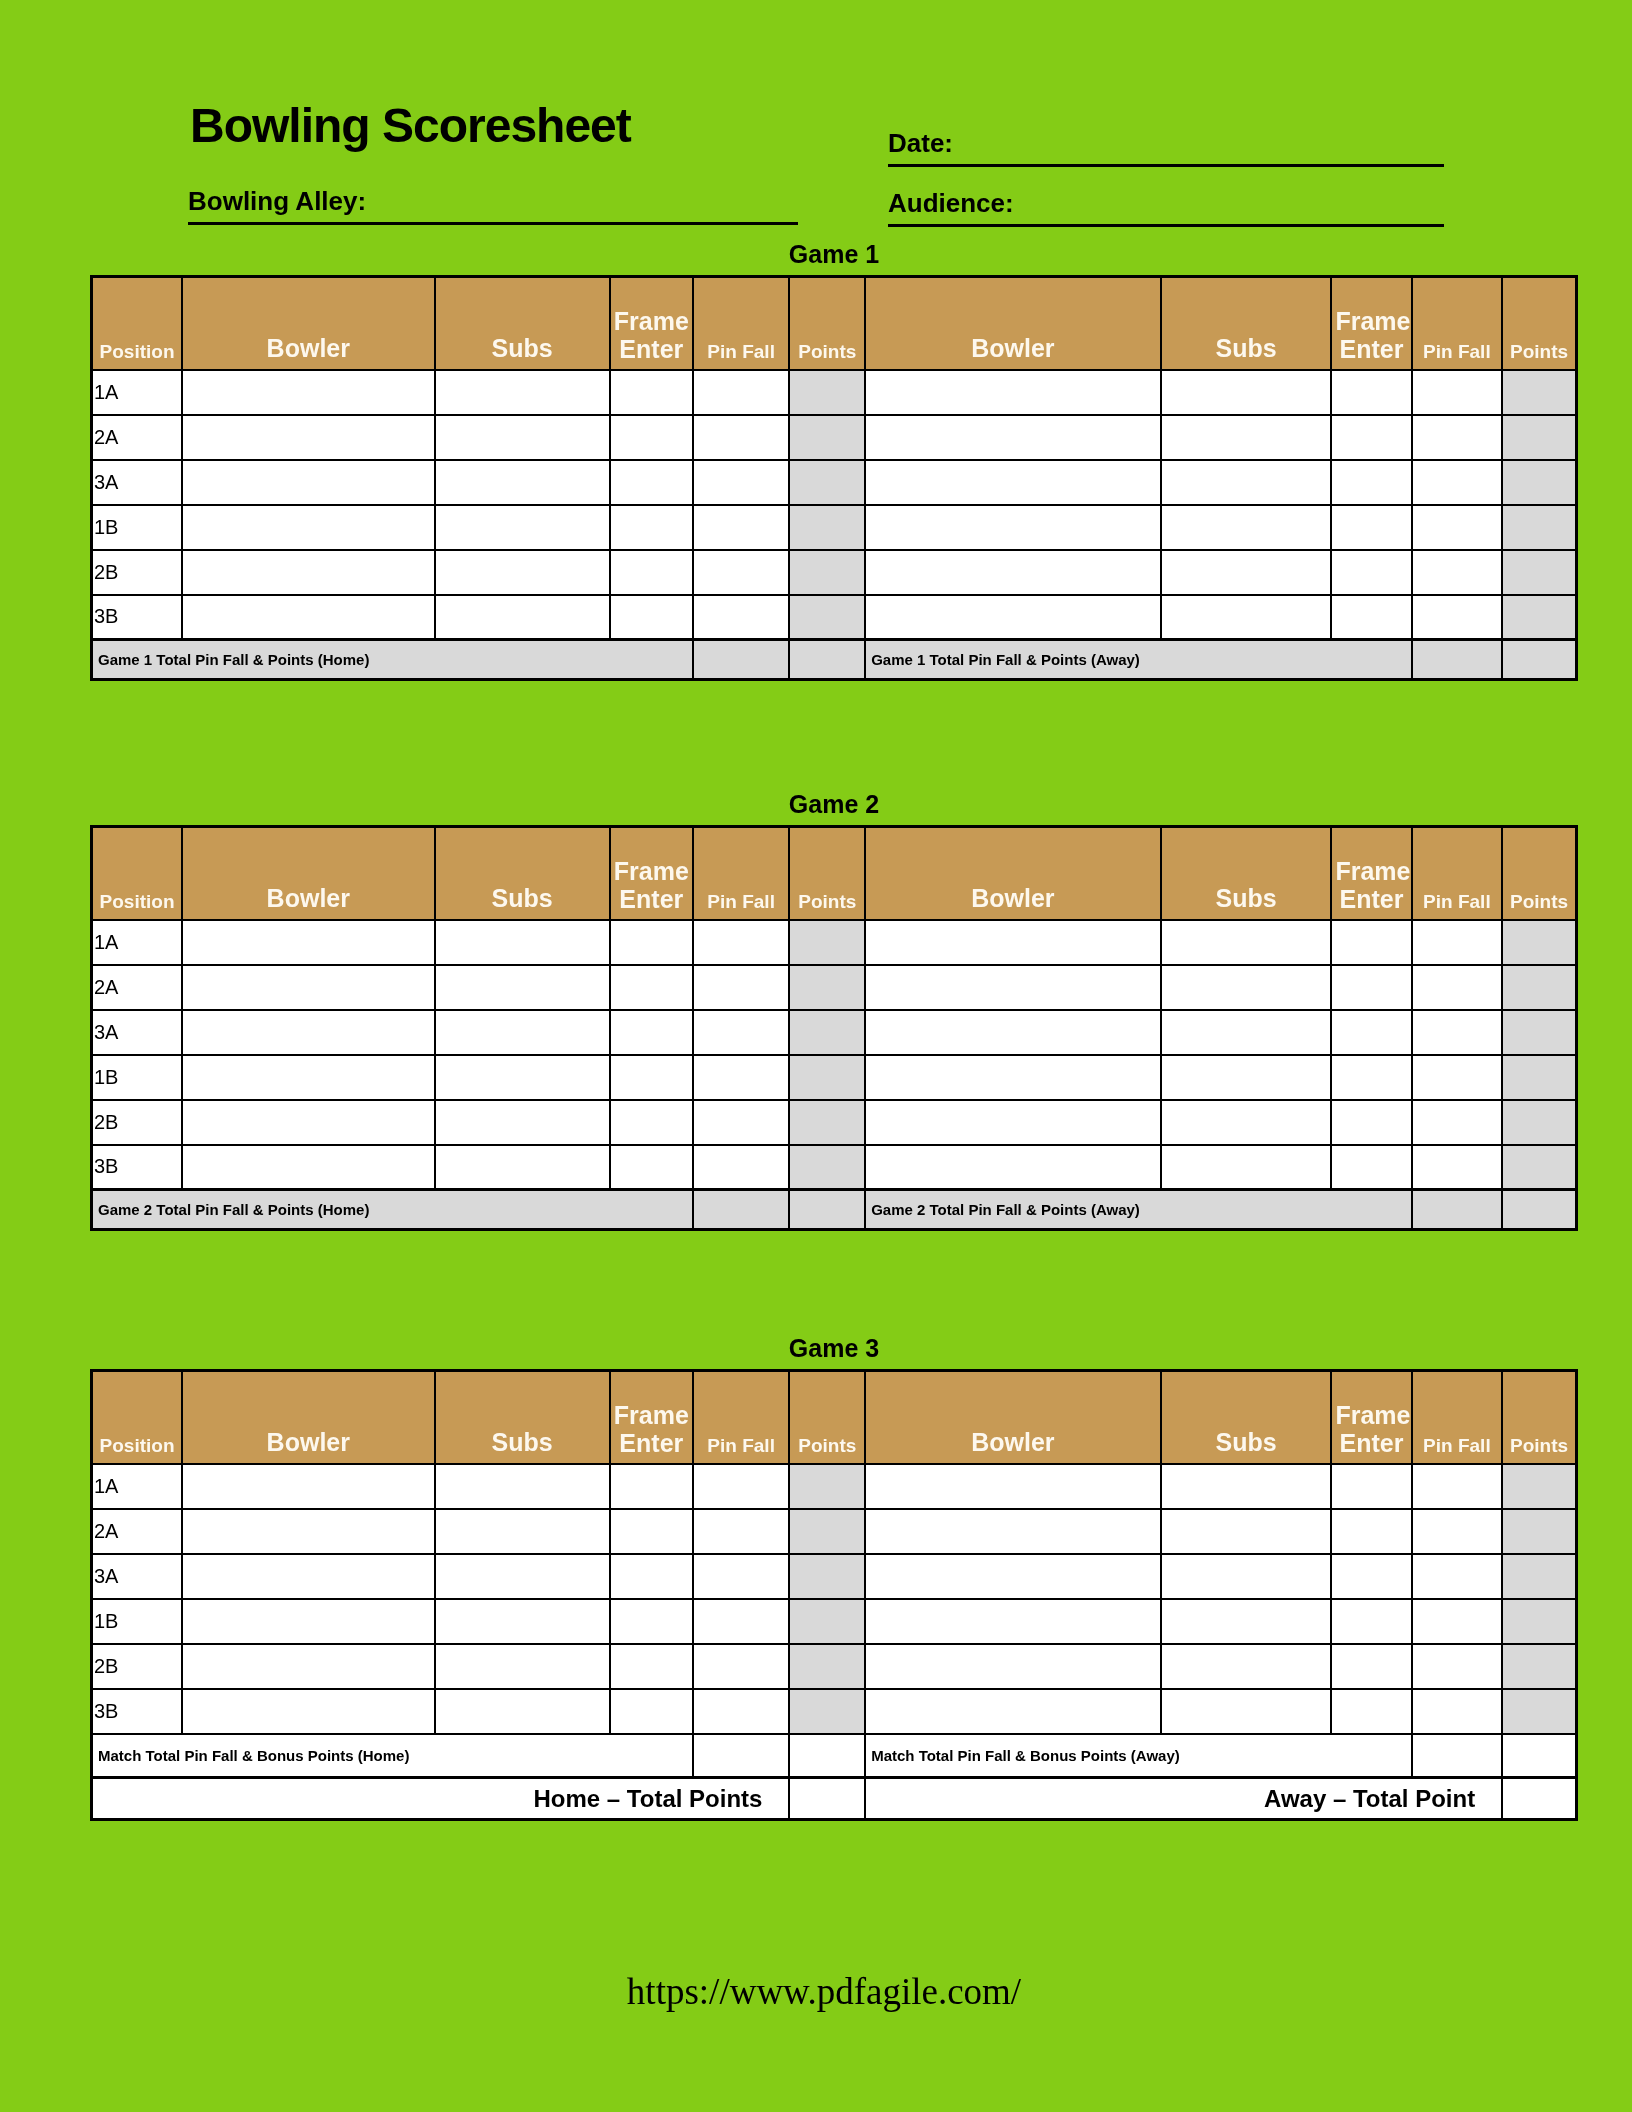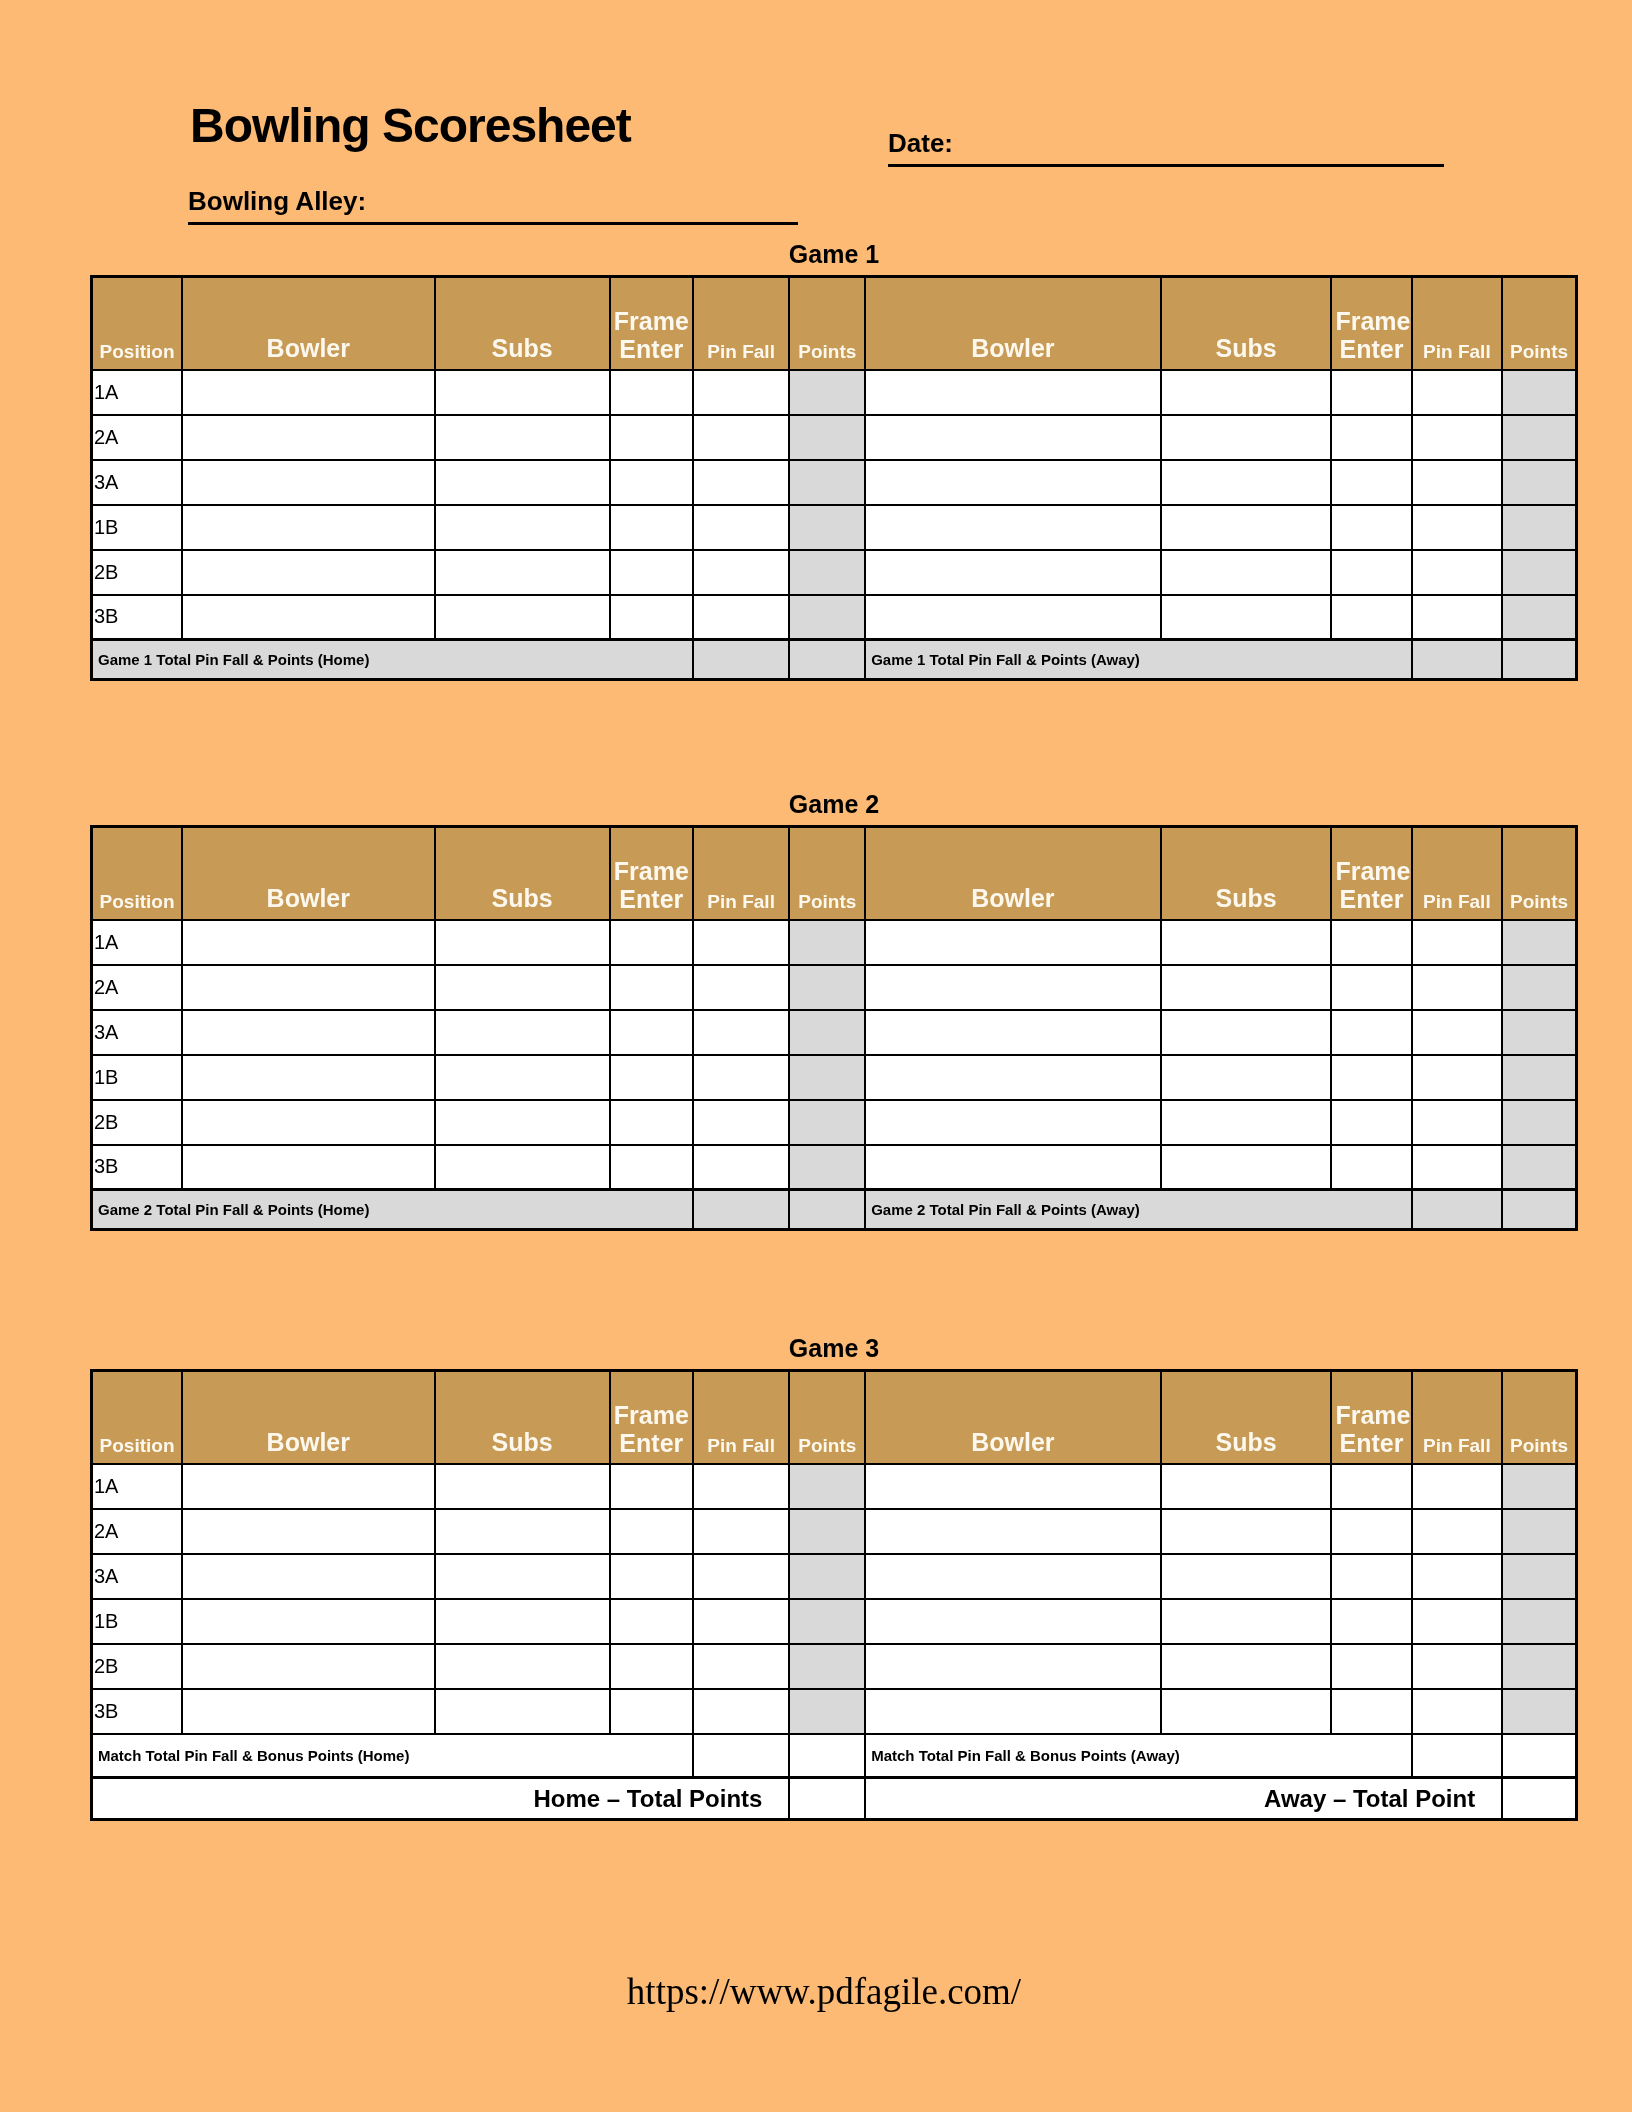--- a/index.html
+++ b/index.html
@@ -4,21 +4,21 @@
 <style>
   :root{
     --header-bg:#C79A55;
     --header-text:#FDF8EE;
     --shaded:#D9D9D9;
     --border:#000000;
   }
   *{box-sizing:border-box;}
   body{margin:0;background:#ffffff;}
   .page{
-    position:relative;width:1632px;height:2112px;background:#fdba74;
+    position:relative;width:1632px;height:2112px;background:#84cc16;
     font-family:"Liberation Sans",sans-serif;color:#000;overflow:hidden;
   }
   .doc-title{
     position:absolute;left:190px;top:98px;margin:0;
     font-size:48px;font-weight:700;letter-spacing:-1px;
   }
   .field{
     position:absolute;display:flex;align-items:flex-end;
     border-bottom:3px solid var(--border);padding-bottom:5px;
   }
@@ -67,20 +67,24 @@
   <div class="field" id="field-alley">
     <span class="flabel">Bowling Alley:</span>
     <span class="fvalue"></span>
   </div>
 
   <div class="field" id="field-date">
     <span class="flabel">Date:</span>
     <span class="fvalue"></span>
   </div>
 
+  <div class="field" id="field-audience">
+    <span class="flabel">Audience:</span>
+    <span class="fvalue"></span>
+  </div>
 
   <section class="game" id="game-1">
     <div class="game-title">Game 1</div>
     <table class="score">
       <colgroup>
         <col style="width:6.1%">
           <col style="width:17.0%">
           <col style="width:11.8%">
           <col style="width:5.6%">
           <col style="width:6.5%">

